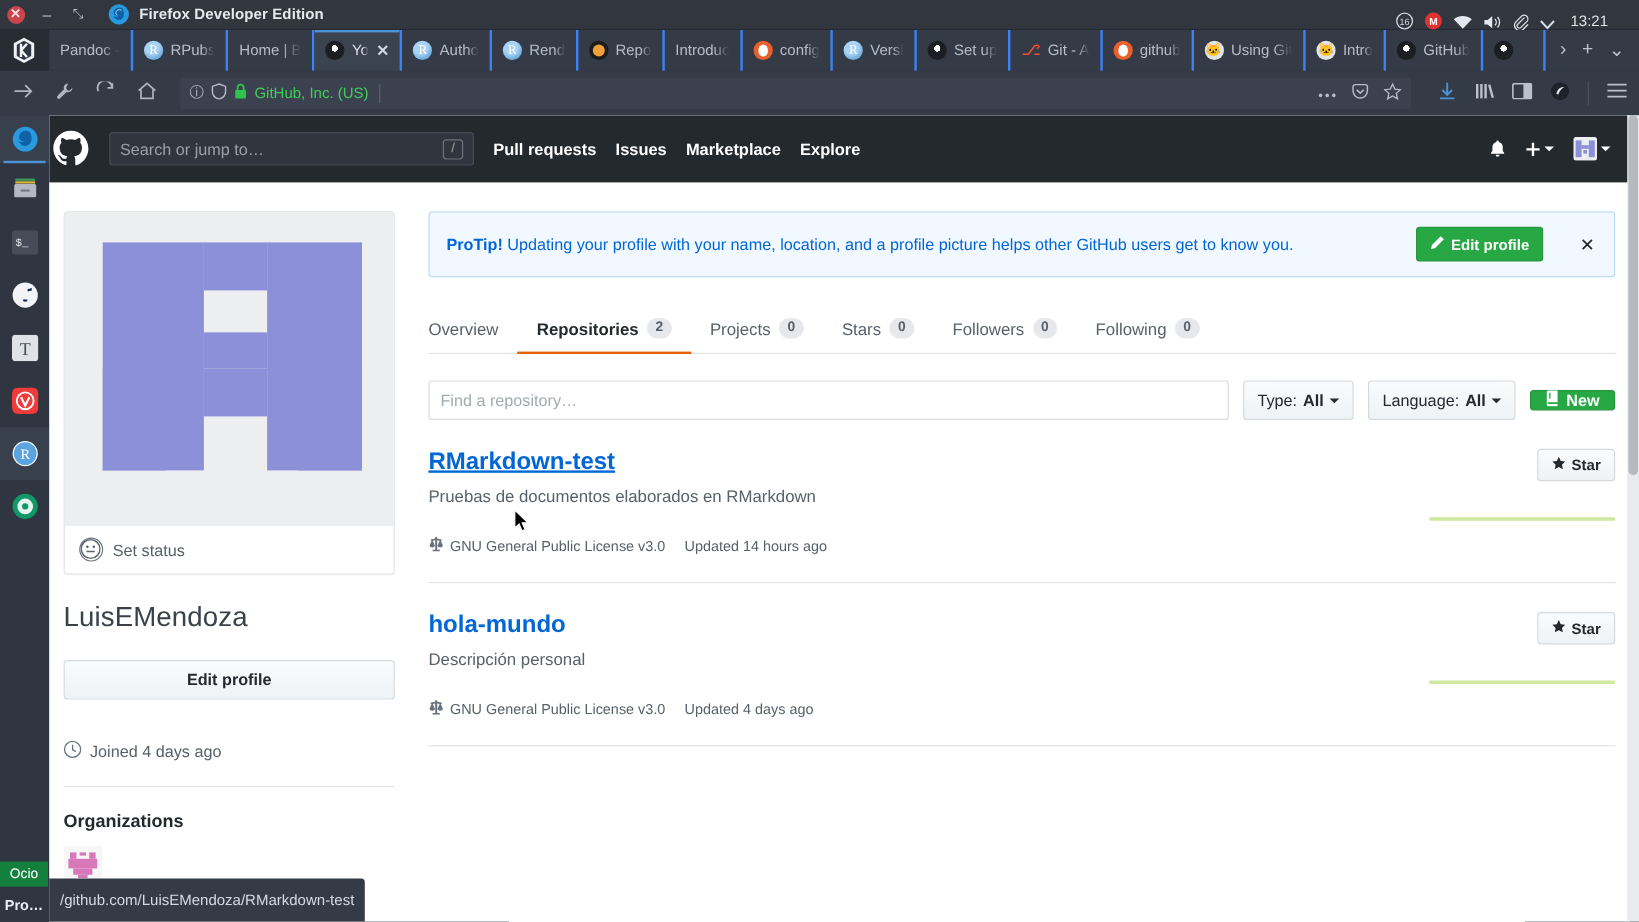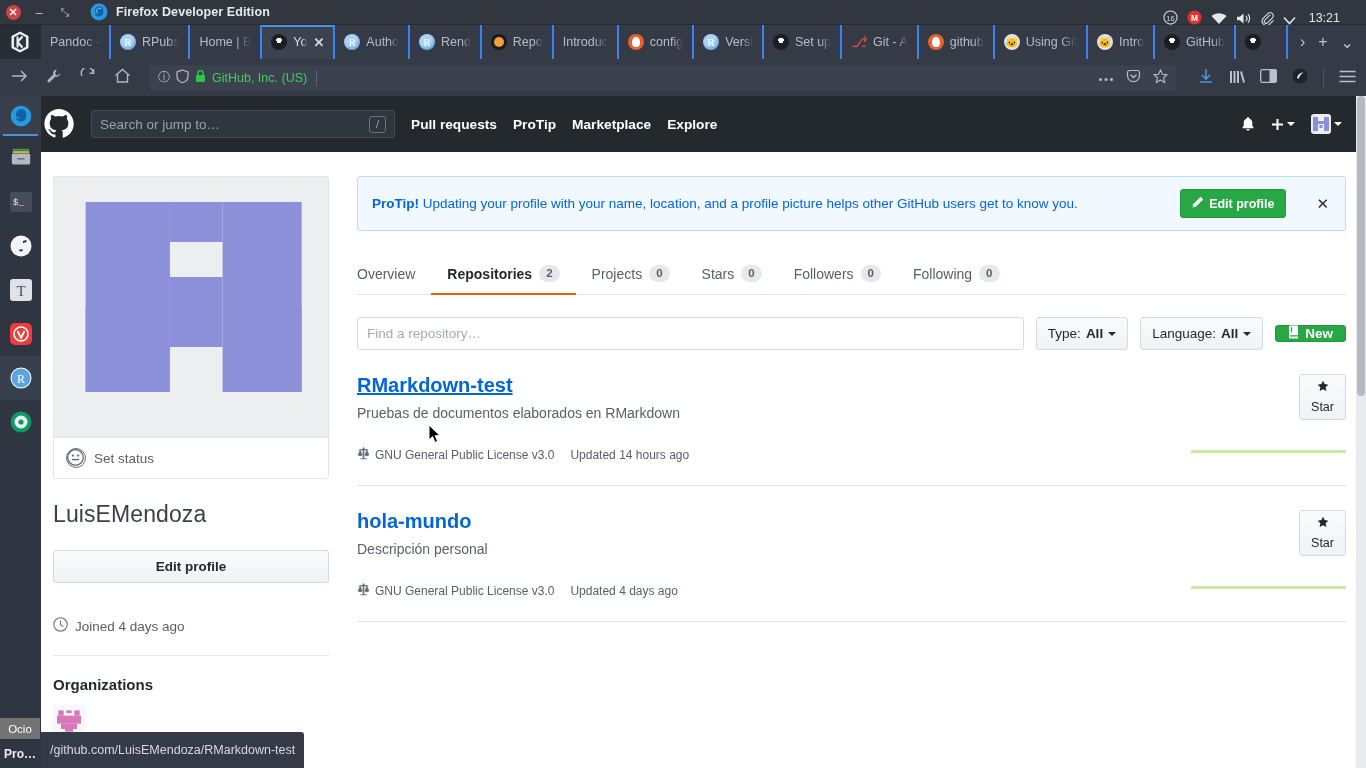--- a/index.html
+++ b/index.html
@@ -193,32 +193,32 @@
   .repo-row { border-bottom: 1px solid #e1e4e8; padding: 24px 0 22px 0; display: flex; position: relative; }
   .repo-left { flex: 1 1 auto; padding-right: 20px; }
   .repo-name { color: #0366d6; font-size: 20px; font-weight: bold; text-decoration: none; }
   .repo-name.hovered { text-decoration: underline; }
   .repo-desc { color: #586069; font-size: 14px; margin-top: 8px; }
   .repo-meta { display: flex; align-items: center; gap: 16px; margin-top: 26px; color: #586069; font-size: 12px; }
   .repo-meta .m-item { display: flex; align-items: center; gap: 5px; }
   .repo-right { width: 180px; flex: 0 0 180px; display: flex; flex-direction: column; align-items: flex-end; }
   .star-btn {
     border: 1px solid #d5d9de; border-radius: 3px; background: linear-gradient(#fafbfc, #eff3f6);
-    color: #24292e; font-size: 12.5px; font-weight: normal; padding: 5px 11px;
-    display: flex; align-items: center; gap: 5px; cursor: pointer; flex-direction: column;
+    color: #24292e; font-size: 12.5px; font-weight: bold; padding: 5px 11px;
+    display: flex; align-items: center; gap: 5px; cursor: pointer;
   }
   .lang-spark { width: 155px; height: 3px; background: #cfe8a0; margin-top: 30px; border-radius: 1px; }
 
   
   #cursor { position: absolute; left: 428px; top: 424px; width: 16px; height: 22px; pointer-events: none; }
 
   
   #taskbar { position: absolute; left: 0; bottom: 0; width: 41px; height: 50px; }
   #task-ocio {
-    position: absolute; left: 0; top: 0; width: 40px; height: 21px; background: #737373;
+    position: absolute; left: 0; top: 0; width: 40px; height: 21px; background: #15803d;
     color: #fff; font-size: 11.5px; display: flex; align-items: center; justify-content: center;
   }
   #task-pro {
     position: absolute; left: 0; top: 21px; width: 40px; height: 29px; background: #2f3541;
     color: #e9edf3; font-size: 12px; font-weight: bold; display: flex; align-items: center; justify-content: center;
   }
   #status-url {
     position: absolute; left: 41px; bottom: 0; height: 36px; background: #343a46;
     color: #d4dae3; font-size: 12.5px; display: flex; align-items: center; padding: 0 9px;
     border-top-right-radius: 3px; max-width: 290px; overflow: hidden; white-space: nowrap;
@@ -526,21 +526,21 @@
 
   <div id="gh-header">
     <svg id="gh-logo" viewBox="0 0 32 32">
       <path fill="#fff" d="M16 1C7.9 1 1.4 7.5 1.4 15.6c0 6.5 4.2 12 10 13.9.7.1 1-.3 1-.7v-2.6c-4 .9-4.9-1.9-4.9-1.9-.7-1.7-1.6-2.1-1.6-2.1-1.3-.9.1-.9.1-.9 1.5.1 2.2 1.5 2.2 1.5 1.3 2.2 3.4 1.6 4.2 1.2.1-.9.5-1.6.9-1.9-3.2-.4-6.6-1.6-6.6-7.2 0-1.6.6-2.9 1.5-3.9-.2-.4-.7-1.9.1-3.9 0 0 1.2-.4 4 1.5 1.2-.3 2.4-.5 3.7-.5s2.5.2 3.7.5c2.8-1.9 4-1.5 4-1.5.8 2 .3 3.5.1 3.9.9 1 1.5 2.3 1.5 3.9 0 5.6-3.4 6.8-6.6 7.2.5.5 1 1.4 1 2.8v4.1c0 .4.3.9 1 .7 5.8-1.9 10-7.4 10-13.9C30.6 7.5 24.1 1 16 1z"></path>
     </svg>
     <div id="gh-search">
       <span class="ph">Search or jump to…</span>
       <span class="slash">/</span>
     </div>
     <a class="gh-nav-link">Pull requests</a>
-    <a class="gh-nav-link">ProTip</a>
+    <a class="gh-nav-link">Issues</a>
     <a class="gh-nav-link">Marketplace</a>
     <a class="gh-nav-link">Explore</a>
     <div id="gh-header-right">
       <span class="gh-h-ico">
         <svg width="14" height="16" viewBox="0 0 14 16">
             <path fill="#fff" d="M7 1a1 1 0 011 1v.4c2 .4 3.3 2.2 3.3 4.3v3l1.2 1.8c.2.3 0 .7-.4.7H1.9c-.4 0-.6-.4-.4-.7L2.7 9.7v-3c0-2.1 1.3-3.9 3.3-4.3V2a1 1 0 011-1z"></path>
             <path fill="#fff" d="M5.4 13h3.2a1.6 1.6 0 01-3.2 0z"></path>
           </svg>
       </span>
       <span class="gh-h-ico">

